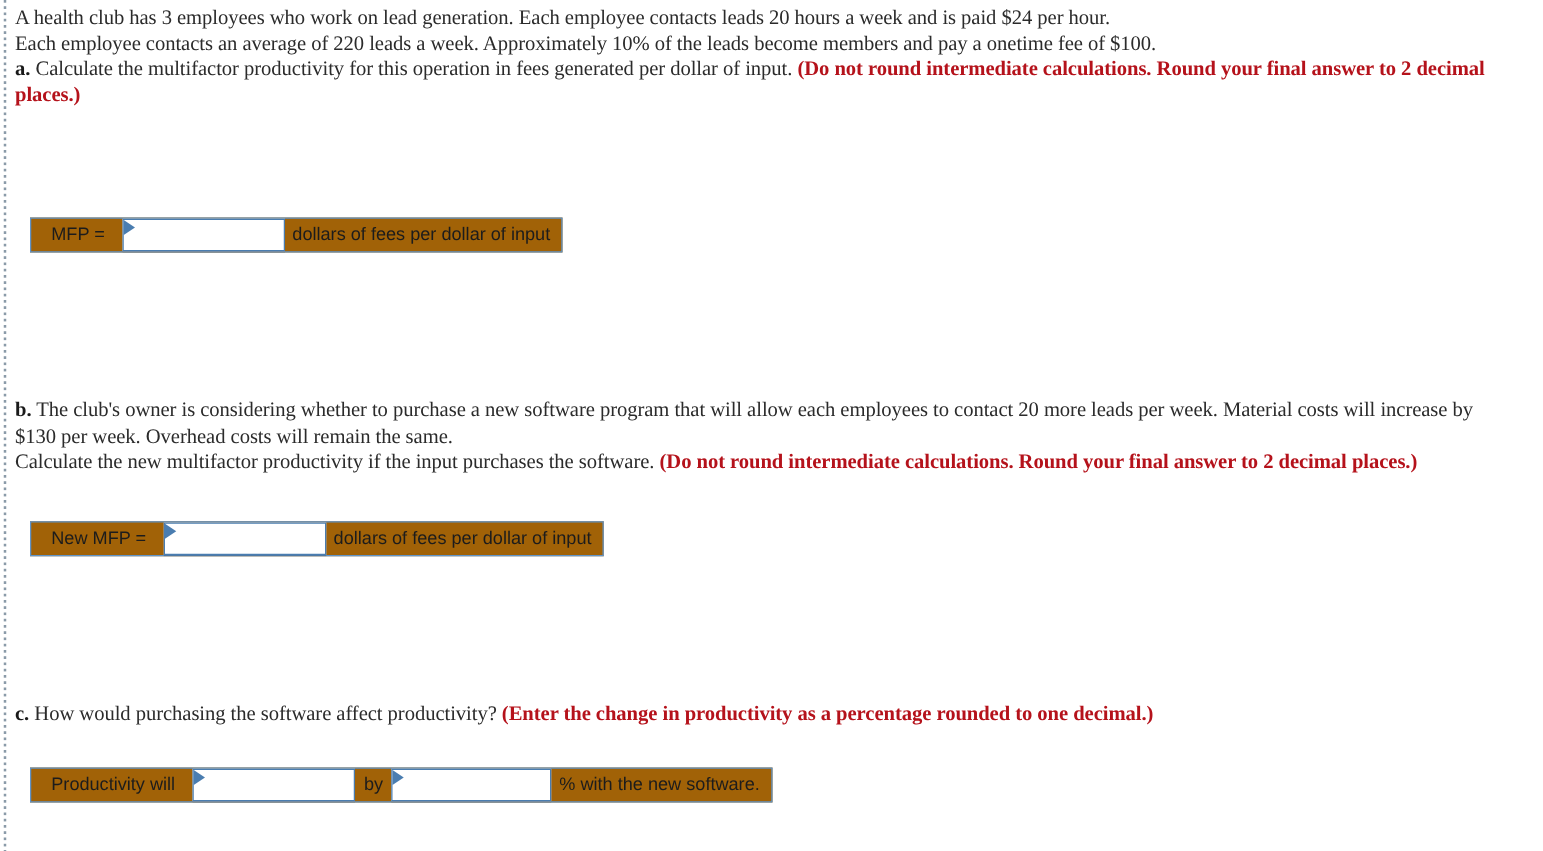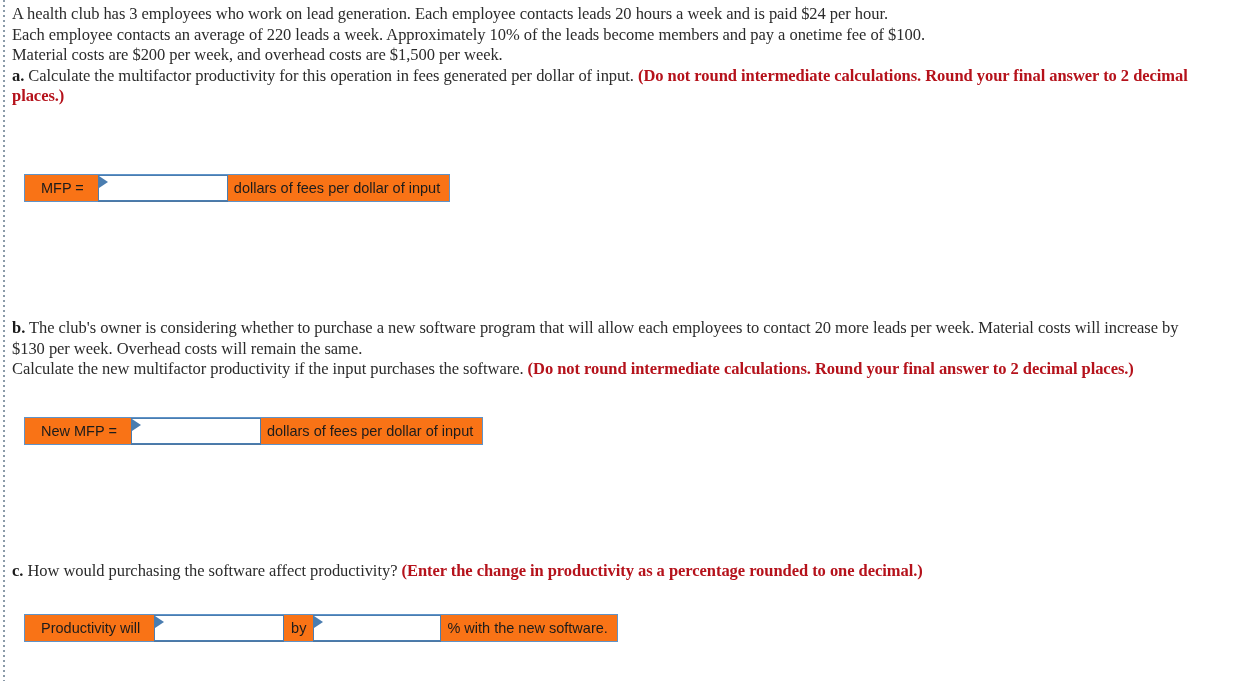--- a/index.html
+++ b/index.html
@@ -59,21 +59,21 @@
   .red {
     color: #b5121b;
     font-weight: bold;
   }
 
   
   .answer-row {
     position: absolute;
     display: inline-flex;
     align-items: stretch;
-    background: #f97316;
+    background: #a16207;
     border: 1px solid #5f93c8;
     box-sizing: border-box;
     height: 28px;
   }
   .answer-row .cell {
     display: flex;
     align-items: center;
     font-size: 14.5px;
     color: #1c1c1c;
     white-space: nowrap;
@@ -138,21 +138,20 @@
 </head>
 <body>
 
 <div class="left-rail"></div>
 
 <div class="page">
 
   <div class="stem para">
     <div>A health club has 3 employees who work on lead generation. Each employee contacts leads 20 hours a week and is paid $24 per hour.</div>
     <div>Each employee contacts an average of 220 leads a week. Approximately 10% of the leads become members and pay a onetime fee of $100.</div>
-    <div>Material costs are $200 per week, and overhead costs are $1,500 per week.</div>
 
     <div>
       <span class="lbl">a.</span><span> Calculate the multifactor productivity for this operation in fees generated per dollar of input. </span><span class="red">(Do not round intermediate calculations. Round your final answer to 2 decimal places.)</span>
     </div>
   </div>
 
   <div class="answer-row" id="row-a">
     <span class="cell lead">MFP =</span>
     <span class="field">
       <input type="text" value="" style="">

